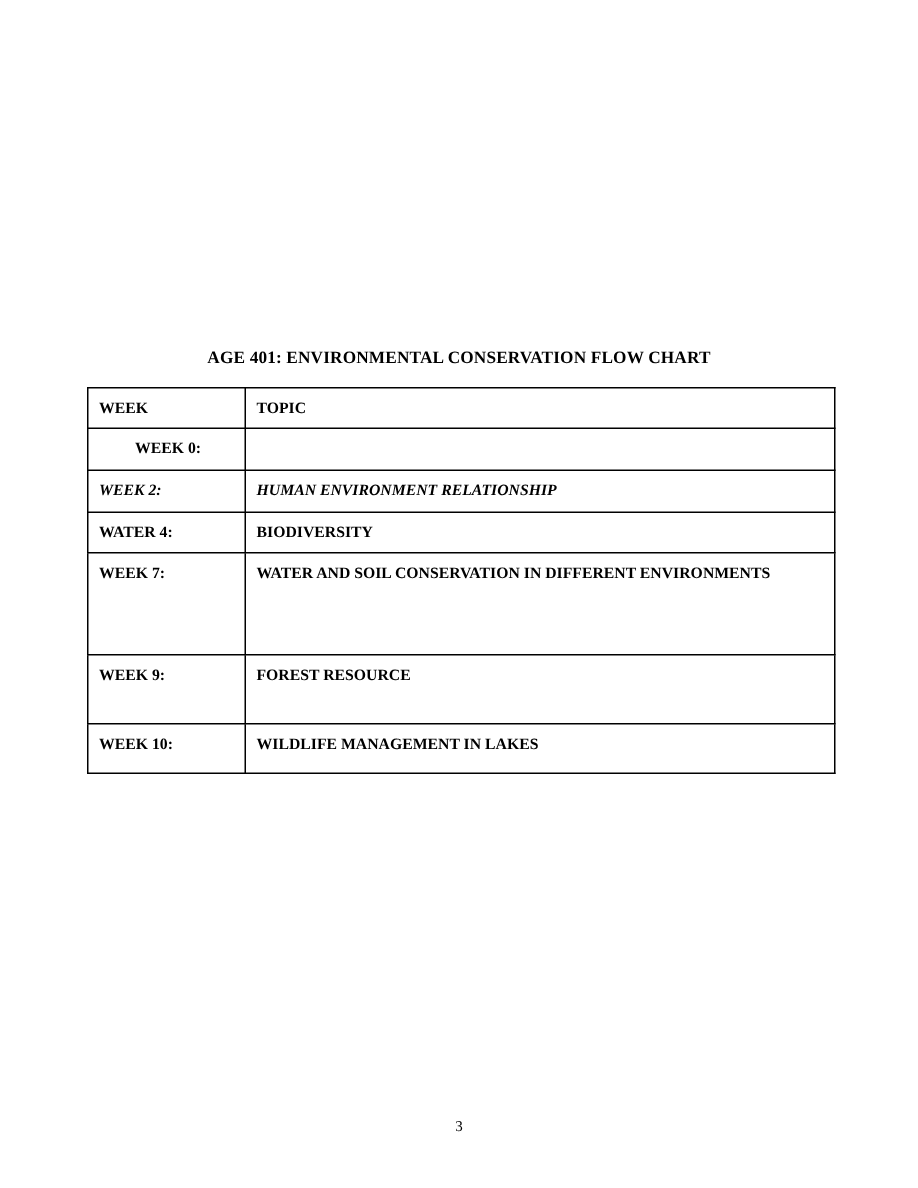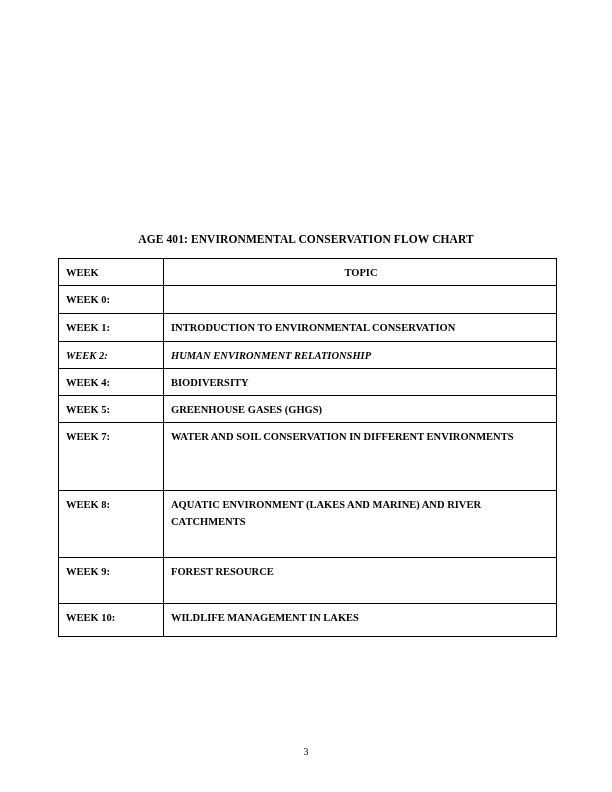--- a/index.html
+++ b/index.html
@@ -53,21 +53,21 @@
     width: 92px;
     margin-top: 38px;
   }
   td.col-topic {
     width: 380px;
   }
   .header-row td {
     text-align: left;
   }
   .header-row td.col-topic {
-    text-align: center;
+    text-align: left;
   }
   .page-number {
     position: absolute;
     top: 730px;
     left: 0;
     width: 612px;
     text-align: center;
     font-size: 10px;
   }
 </style>
@@ -77,47 +77,35 @@
 <div class="page">
 
   <div class="doc-title">AGE 401: ENVIRONMENTAL CONSERVATION FLOW CHART</div>
 
   <table class="flow-table">
     <tbody>
       <tr class="header-row">
         <td class="col-week">WEEK</td>
         <td class="col-topic">TOPIC</td>
       </tr>
-    <tr style="height: 28px;">
+    <tr style="height: 28px; text-align: center;">
           <td class="col-week">WEEK 0:</td>
           <td class="col-topic"></td>
-        </tr>
-        <tr style="height: 27px;">
-          <td class="col-week">WEEK 1:</td>
-          <td class="col-topic">INTRODUCTION TO ENVIRONMENTAL CONSERVATION</td>
         </tr>
         <tr style="height: 27px; font-style: italic;">
           <td class="col-week">WEEK 2:</td>
           <td class="col-topic">HUMAN ENVIRONMENT RELATIONSHIP</td>
         </tr>
         <tr style="height: 27px;">
-          <td class="col-week">WEEK 4:</td>
+          <td class="col-week">WATER 4:</td>
           <td class="col-topic">BIODIVERSITY</td>
-        </tr>
-        <tr style="height: 27px;">
-          <td class="col-week">WEEK 5:</td>
-          <td class="col-topic">GREENHOUSE GASES (GHGS)</td>
         </tr>
         <tr style="height: 68px;">
           <td class="col-week">WEEK 7:</td>
           <td class="col-topic">WATER AND SOIL CONSERVATION IN DIFFERENT ENVIRONMENTS</td>
-        </tr>
-        <tr style="height: 67px;">
-          <td class="col-week">WEEK 8:</td>
-          <td class="col-topic">AQUATIC ENVIRONMENT (LAKES AND MARINE) AND RIVER CATCHMENTS</td>
         </tr>
         <tr style="height: 46px;">
           <td class="col-week">WEEK 9:</td>
           <td class="col-topic">FOREST RESOURCE</td>
         </tr>
         <tr style="height: 33px;">
           <td class="col-week">WEEK 10:</td>
           <td class="col-topic">   WILDLIFE MANAGEMENT IN LAKES</td>
         </tr>
       </tbody>

